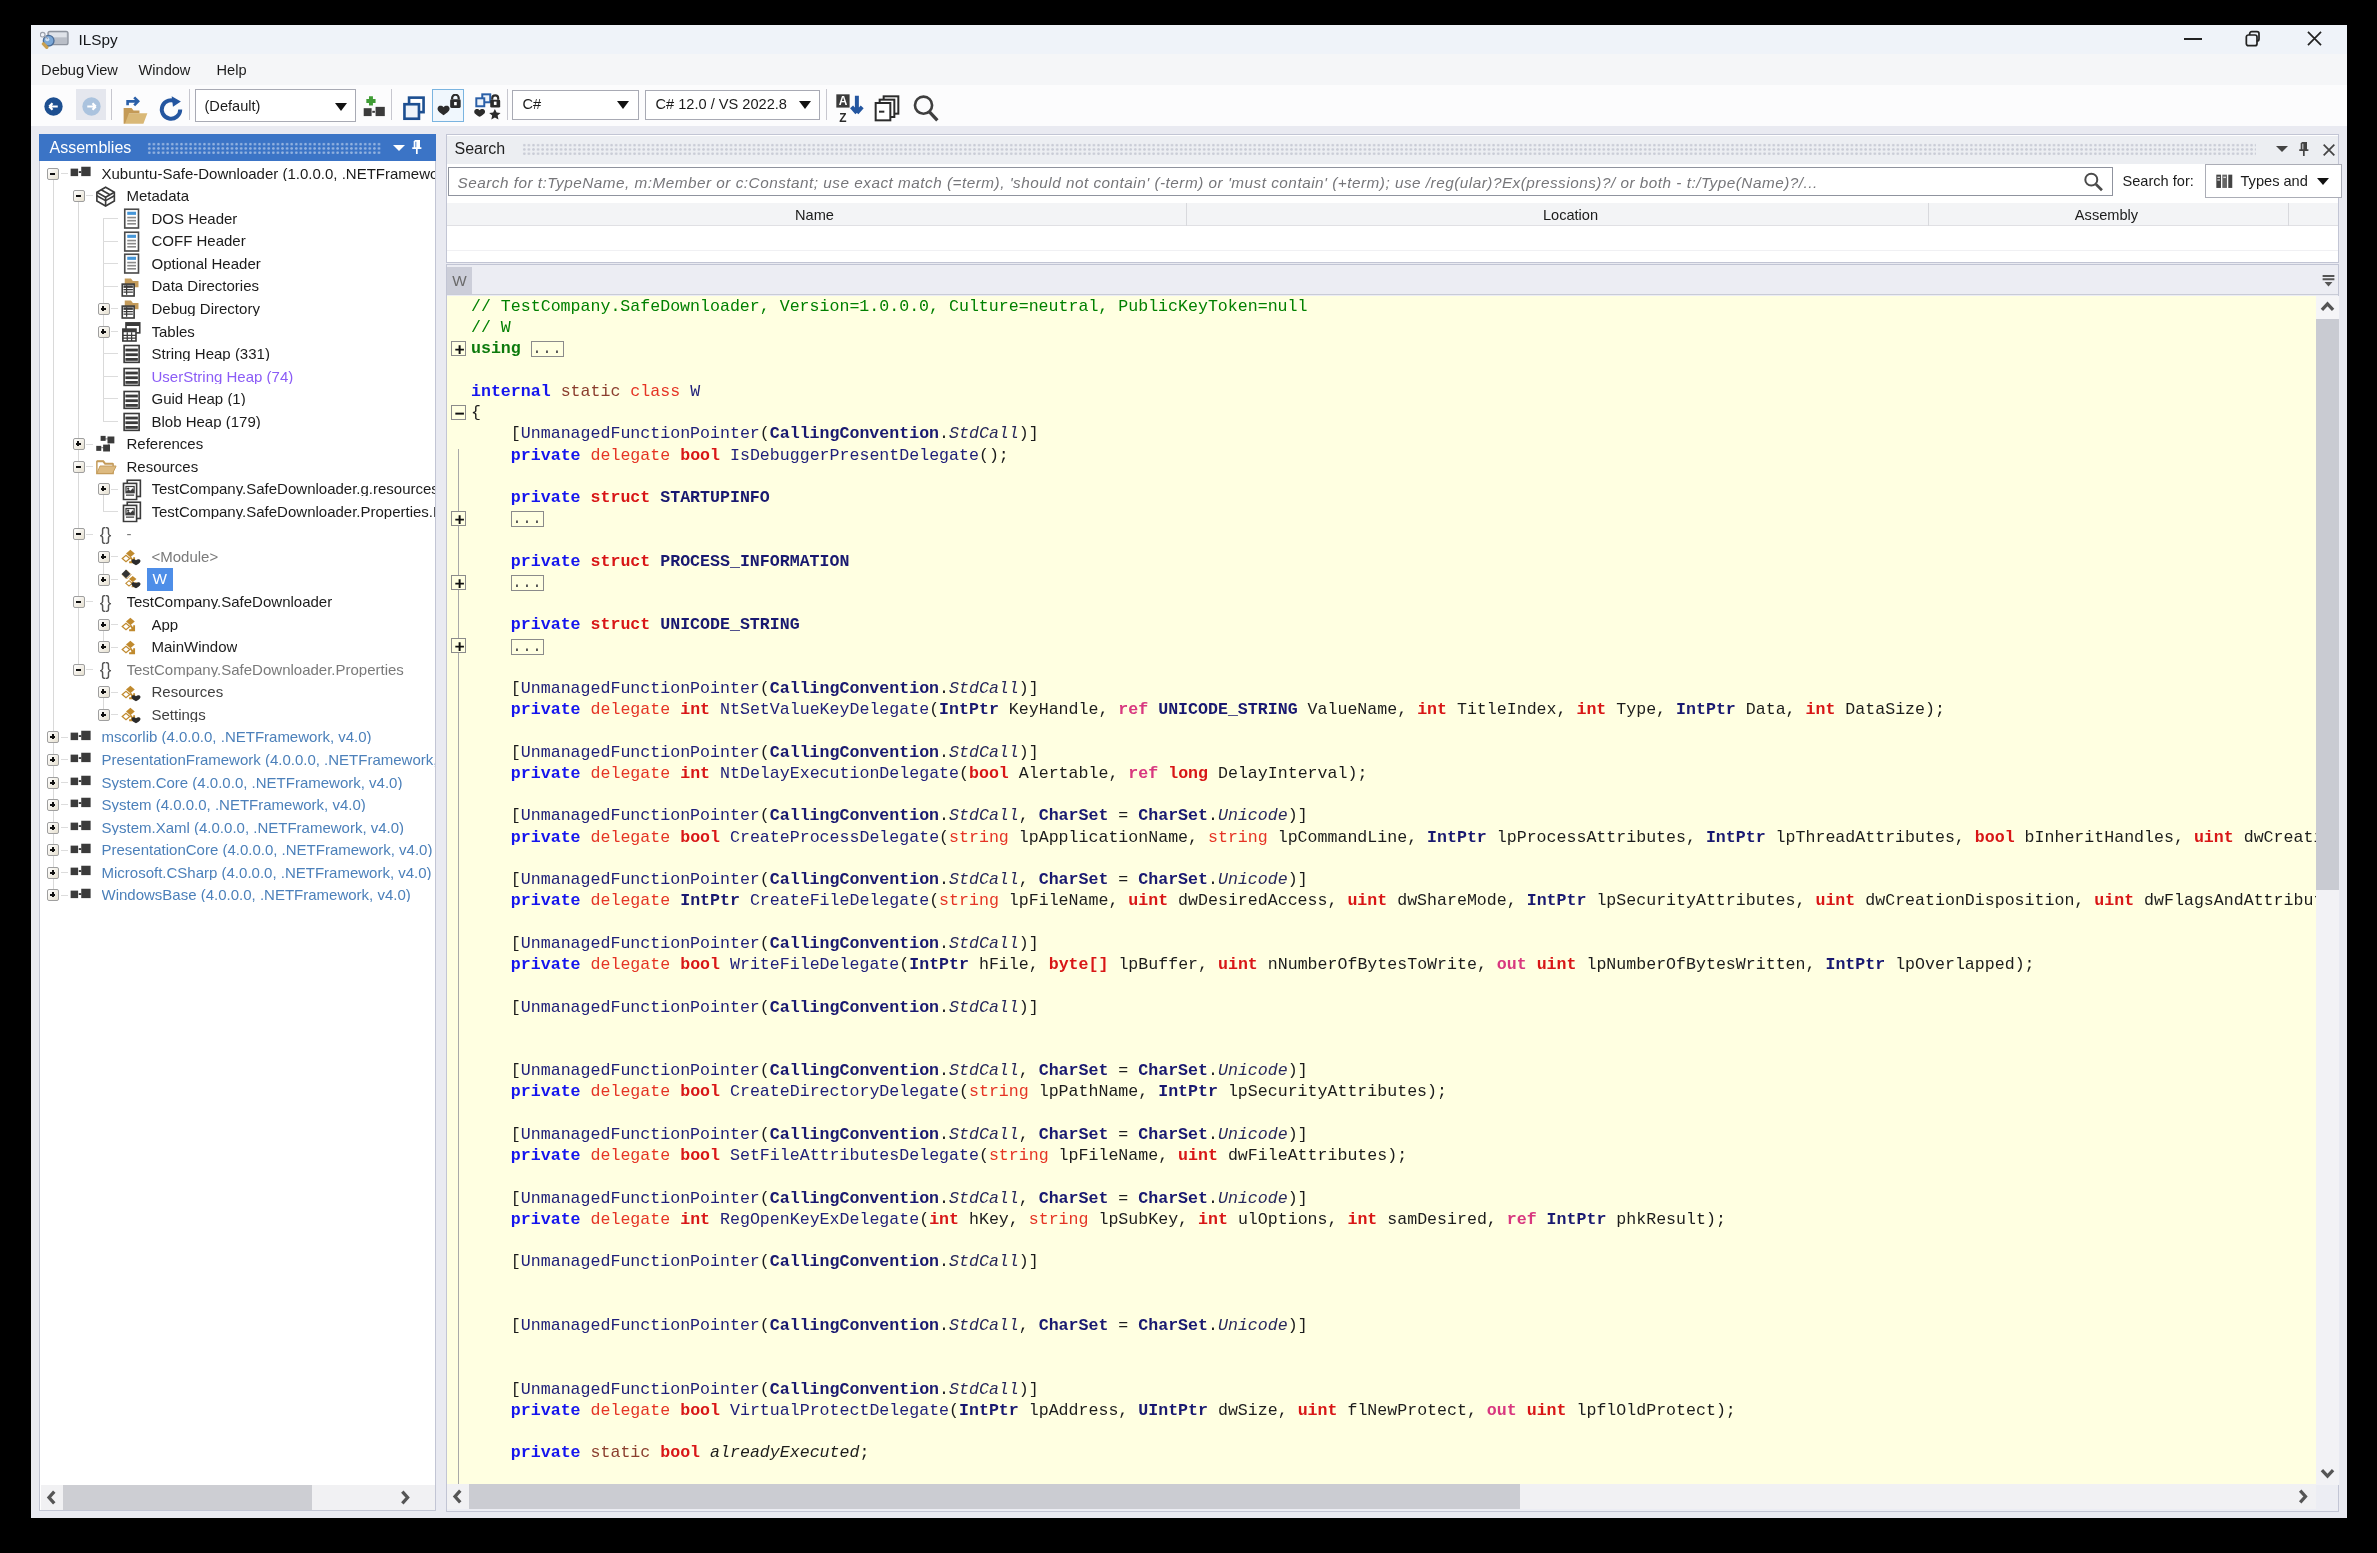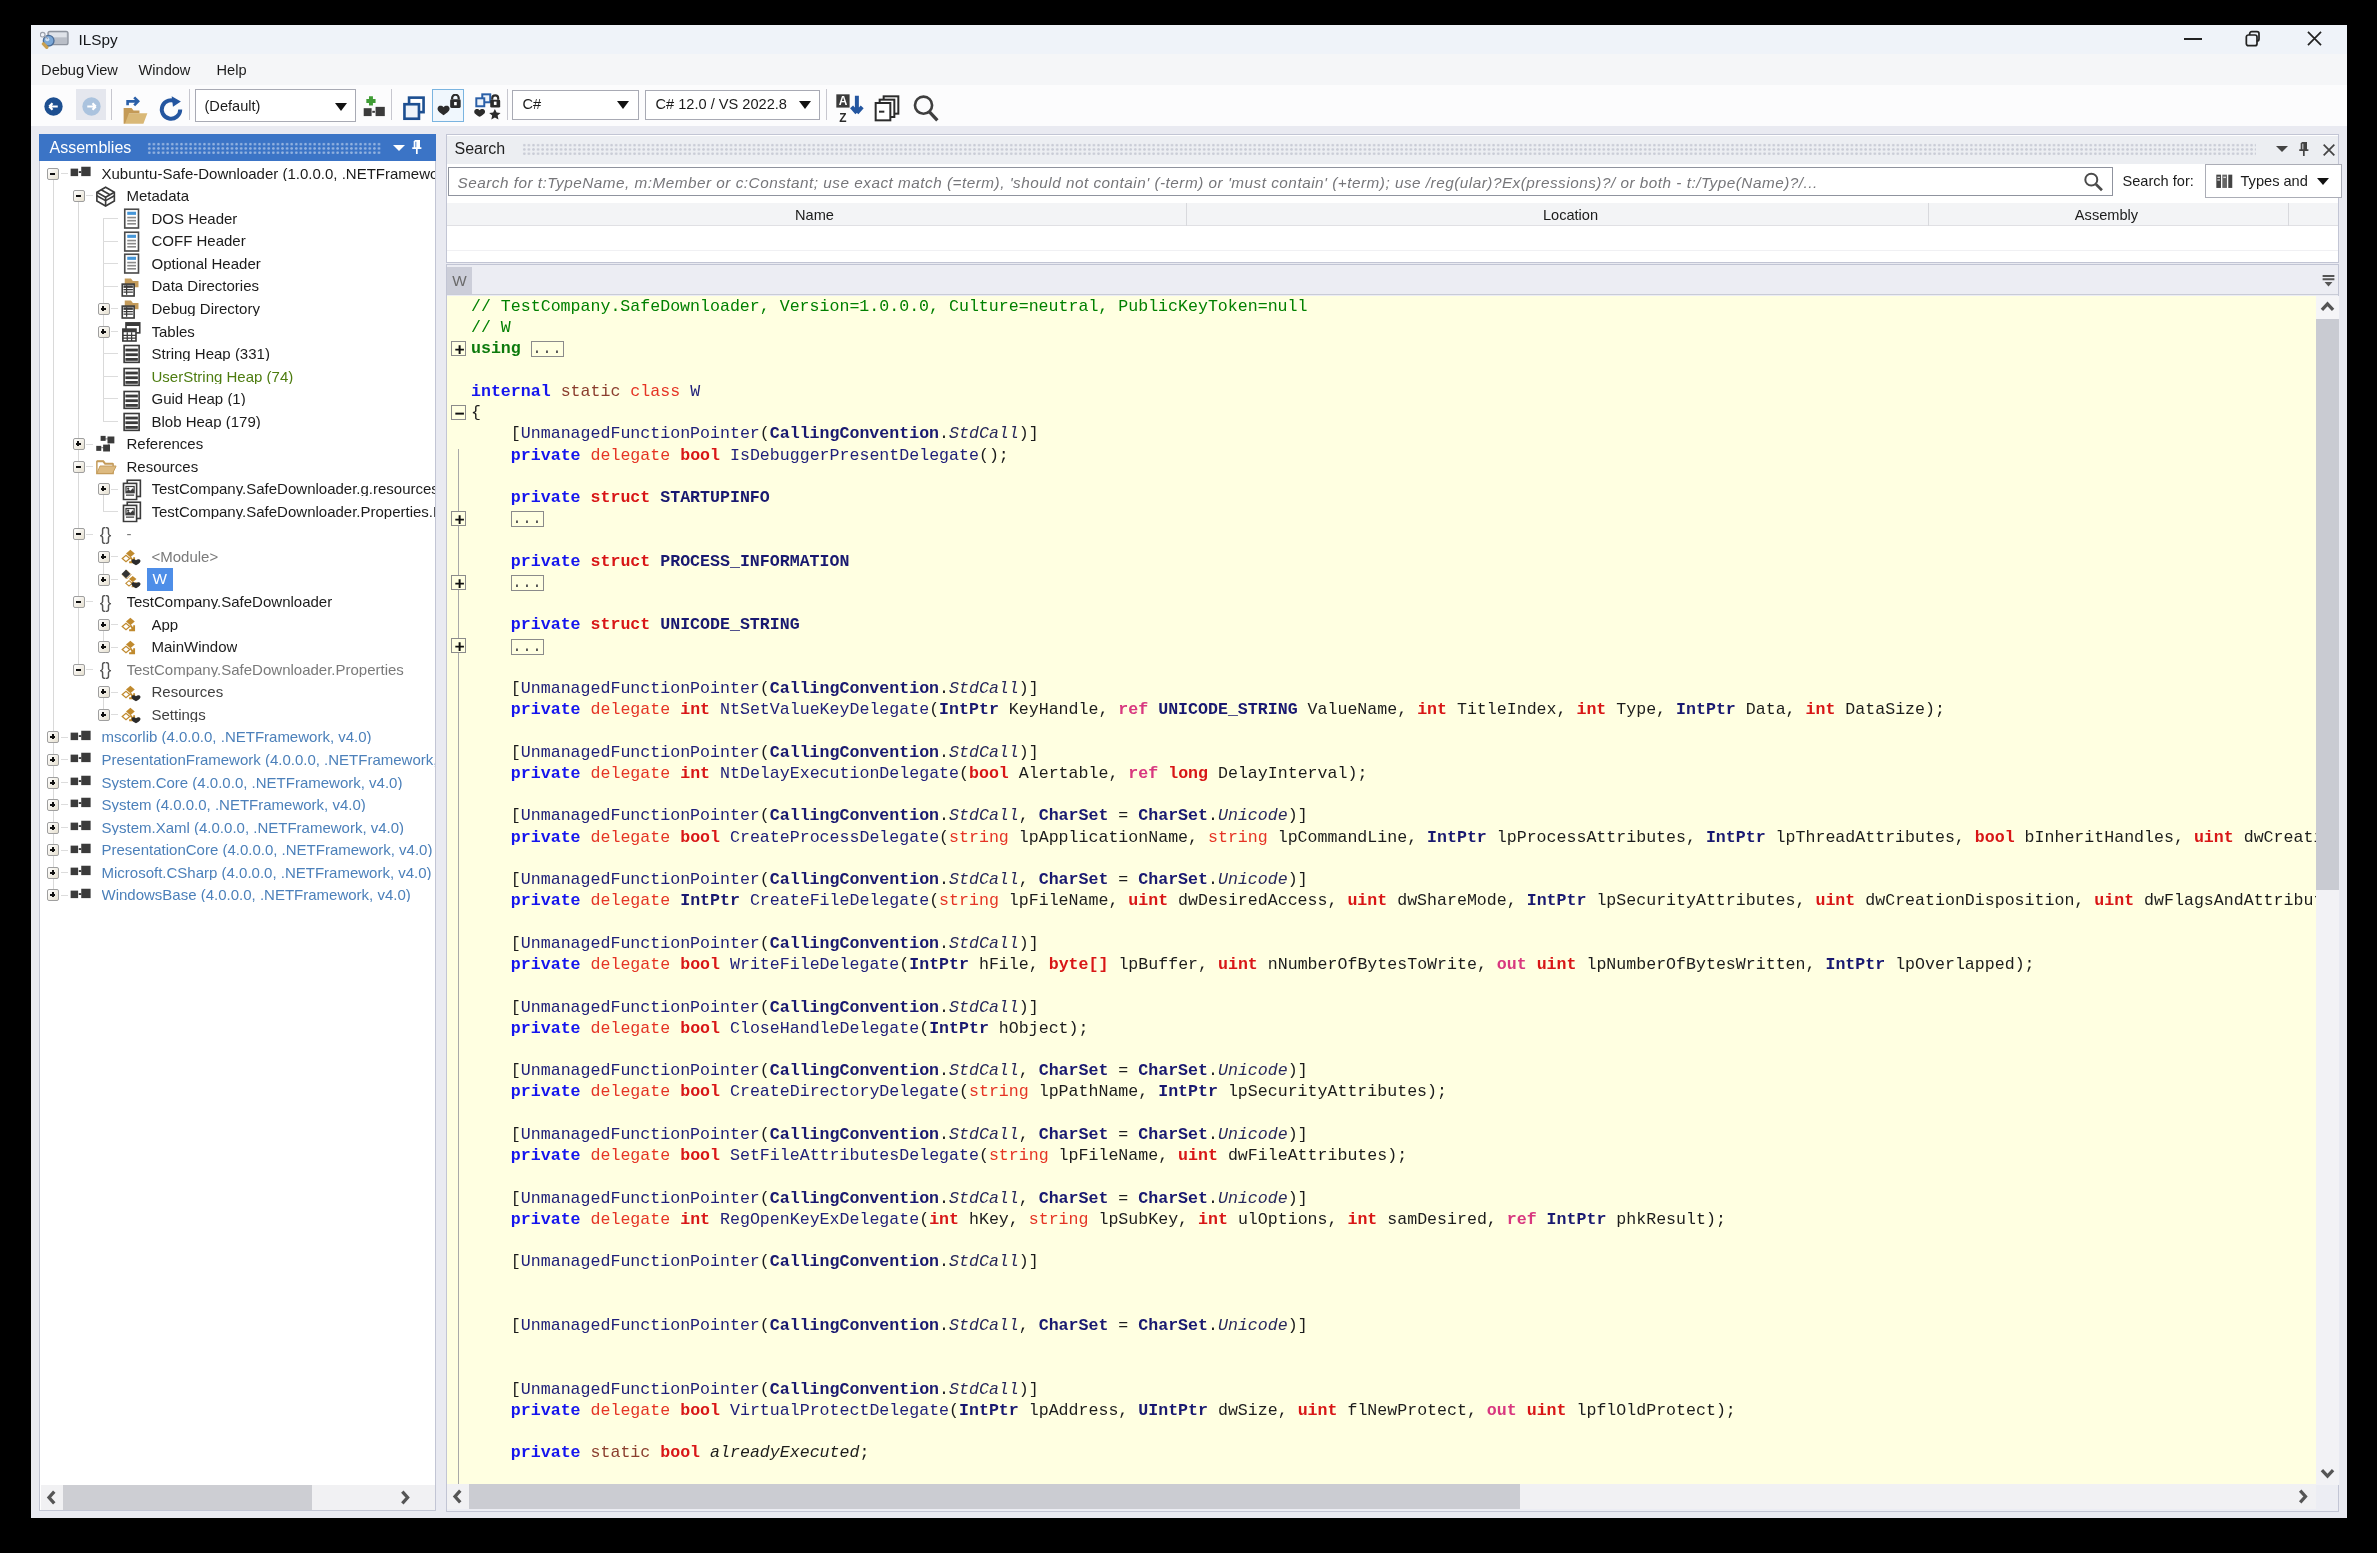--- a/index.html
+++ b/index.html
@@ -231,21 +231,21 @@
         <rect x="7" y="24" width="20" height="4.5" fill="#3b3b3b"></rect>
       </svg></div>
 <div class="ab ui" style="left:121px;top:321px;font-size:15px;color:#1b1b1b;white-space:nowrap;max-width:283px;overflow:hidden">String Heap (331)</div>
 <div class="ab" style="left:72px;top:351px;width:15.3px;height:1.3px;background:#dcdcdc"></div>
 <div class="ab" style="left:90px;top:341px;width:21px;height:21px;transform:scale(0.94);transform-origin:top left"><svg width="22.6" height="22.6" viewBox="0 0 34 34">
         <rect x="5" y="4" width="24" height="27" fill="#fff" stroke="#3b3b3b" stroke-width="2.6"></rect>
         <rect x="7" y="9" width="20" height="4.5" fill="#3b3b3b"></rect>
         <rect x="7" y="16.5" width="20" height="4.5" fill="#3b3b3b"></rect>
         <rect x="7" y="24" width="20" height="4.5" fill="#3b3b3b"></rect>
       </svg></div>
-<div class="ab ui" style="left:121px;top:344px;font-size:15px;color:#4d7c0f;white-space:nowrap;max-width:283px;overflow:hidden">UserString Heap (74)</div>
+<div class="ab ui" style="left:121px;top:344px;font-size:15px;color:#8b5cf6;white-space:nowrap;max-width:283px;overflow:hidden">UserString Heap (74)</div>
 <div class="ab" style="left:72px;top:373px;width:15.3px;height:1.3px;background:#dcdcdc"></div>
 <div class="ab" style="left:90px;top:364px;width:21px;height:21px;transform:scale(0.94);transform-origin:top left"><svg width="22.6" height="22.6" viewBox="0 0 34 34">
         <rect x="5" y="4" width="24" height="27" fill="#fff" stroke="#3b3b3b" stroke-width="2.6"></rect>
         <rect x="7" y="9" width="20" height="4.5" fill="#3b3b3b"></rect>
         <rect x="7" y="16.5" width="20" height="4.5" fill="#3b3b3b"></rect>
         <rect x="7" y="24" width="20" height="4.5" fill="#3b3b3b"></rect>
       </svg></div>
 <div class="ab ui" style="left:121px;top:366px;font-size:15px;color:#1b1b1b;white-space:nowrap;max-width:283px;overflow:hidden">Guid Heap (1)</div>
 <div class="ab" style="left:72px;top:396px;width:15.3px;height:1.3px;background:#dcdcdc"></div>
 <div class="ab" style="left:90px;top:386px;width:21px;height:21px;transform:scale(0.94);transform-origin:top left"><svg width="22.6" height="22.6" viewBox="0 0 34 34">
@@ -568,21 +568,20 @@
 <div class="cl" style="top:403px;text-indent:24.5px"><span style="&quot;white-space:pre&quot;">    </span><i class="kb">private</i> <i class="kr">delegate</i> <i class="kv">int</i> <i class="tn">NtSetValueKeyDelegate</i>(<i class="tb">IntPtr</i> KeyHandle, <i class="kp">ref</i> <i class="tb">UNICODE_STRING</i> ValueName, <i class="kv">int</i> TitleIndex, <i class="kv">int</i> Type, <i class="tb">IntPtr</i> Data, <i class="kv">int</i> DataSize);</div>
 <div class="cl" style="top:446px;text-indent:24.5px"><span style="&quot;white-space:pre&quot;">    </span>[<i class="tn">UnmanagedFunctionPointer</i>(<i class="tb">CallingConvention</i>.<i class="en">StdCall</i>)]</div>
 <div class="cl" style="top:467px;text-indent:24.5px"><span style="&quot;white-space:pre&quot;">    </span><i class="kb">private</i> <i class="kr">delegate</i> <i class="kv">int</i> <i class="tn">NtDelayExecutionDelegate</i>(<i class="kv">bool</i> Alertable, <i class="kp">ref</i> <i class="kv">long</i> DelayInterval);</div>
 <div class="cl" style="top:509px;text-indent:24.5px"><span style="&quot;white-space:pre&quot;">    </span>[<i class="tn">UnmanagedFunctionPointer</i>(<i class="tb">CallingConvention</i>.<i class="en">StdCall</i>, <i class="tb">CharSet</i> = <i class="tb">CharSet</i>.<i class="en">Unicode</i>)]</div>
 <div class="cl" style="top:531px;text-indent:24.5px"><span style="&quot;white-space:pre&quot;">    </span><i class="kb">private</i> <i class="kr">delegate</i> <i class="kv">bool</i> <i class="tn">CreateProcessDelegate</i>(<i class="kr">string</i> lpApplicationName, <i class="kr">string</i> lpCommandLine, <i class="tb">IntPtr</i> lpProcessAttributes, <i class="tb">IntPtr</i> lpThreadAttributes, <i class="kv">bool</i> bInheritHandles, <i class="kv">uint</i> dwCreationFlags,  lpEnvironment,  lpCurrentDirectory);</div>
 <div class="cl" style="top:573px;text-indent:24.5px"><span style="&quot;white-space:pre&quot;">    </span>[<i class="tn">UnmanagedFunctionPointer</i>(<i class="tb">CallingConvention</i>.<i class="en">StdCall</i>, <i class="tb">CharSet</i> = <i class="tb">CharSet</i>.<i class="en">Unicode</i>)]</div>
 <div class="cl" style="top:594px;text-indent:24.5px"><span style="&quot;white-space:pre&quot;">    </span><i class="kb">private</i> <i class="kr">delegate</i> <i class="tb">IntPtr</i> <i class="tn">CreateFileDelegate</i>(<i class="kr">string</i> lpFileName, <i class="kv">uint</i> dwDesiredAccess, <i class="kv">uint</i> dwShareMode, <i class="tb">IntPtr</i> lpSecurityAttributes, <i class="kv">uint</i> dwCreationDisposition, <i class="kv">uint</i> dwFlagsAndAttributes,  hTemplateFile);</div>
 <div class="cl" style="top:637px;text-indent:24.5px"><span style="&quot;white-space:pre&quot;">    </span>[<i class="tn">UnmanagedFunctionPointer</i>(<i class="tb">CallingConvention</i>.<i class="en">StdCall</i>)]</div>
 <div class="cl" style="top:658px;text-indent:24.5px"><span style="&quot;white-space:pre&quot;">    </span><i class="kb">private</i> <i class="kr">delegate</i> <i class="kv">bool</i> <i class="tn">WriteFileDelegate</i>(<i class="tb">IntPtr</i> hFile, <i class="kv">byte[]</i> lpBuffer, <i class="kv">uint</i> nNumberOfBytesToWrite, <i class="kp">out</i> <i class="kv">uint</i> lpNumberOfBytesWritten, <i class="tb">IntPtr</i> lpOverlapped);</div>
 <div class="cl" style="top:701px;text-indent:24.5px"><span style="&quot;white-space:pre&quot;">    </span>[<i class="tn">UnmanagedFunctionPointer</i>(<i class="tb">CallingConvention</i>.<i class="en">StdCall</i>)]</div>
-<div class="cl" style="top:722px;text-indent:24.5px"><span style="&quot;white-space:pre&quot;">    </span><i class="kb">private</i> <i class="kr">delegate</i> <i class="kv">bool</i> <i class="tn">CloseHandleDelegate</i>(<i class="tb">IntPtr</i> hObject);</div>
 <div class="cl" style="top:764px;text-indent:24.5px"><span style="&quot;white-space:pre&quot;">    </span>[<i class="tn">UnmanagedFunctionPointer</i>(<i class="tb">CallingConvention</i>.<i class="en">StdCall</i>, <i class="tb">CharSet</i> = <i class="tb">CharSet</i>.<i class="en">Unicode</i>)]</div>
 <div class="cl" style="top:785px;text-indent:24.5px"><span style="&quot;white-space:pre&quot;">    </span><i class="kb">private</i> <i class="kr">delegate</i> <i class="kv">bool</i> <i class="tn">CreateDirectoryDelegate</i>(<i class="kr">string</i> lpPathName, <i class="tb">IntPtr</i> lpSecurityAttributes);</div>
 <div class="cl" style="top:828px;text-indent:24.5px"><span style="&quot;white-space:pre&quot;">    </span>[<i class="tn">UnmanagedFunctionPointer</i>(<i class="tb">CallingConvention</i>.<i class="en">StdCall</i>, <i class="tb">CharSet</i> = <i class="tb">CharSet</i>.<i class="en">Unicode</i>)]</div>
 <div class="cl" style="top:849px;text-indent:24.5px"><span style="&quot;white-space:pre&quot;">    </span><i class="kb">private</i> <i class="kr">delegate</i> <i class="kv">bool</i> <i class="tn">SetFileAttributesDelegate</i>(<i class="kr">string</i> lpFileName, <i class="kv">uint</i> dwFileAttributes);</div>
 <div class="cl" style="top:892px;text-indent:24.5px"><span style="&quot;white-space:pre&quot;">    </span>[<i class="tn">UnmanagedFunctionPointer</i>(<i class="tb">CallingConvention</i>.<i class="en">StdCall</i>, <i class="tb">CharSet</i> = <i class="tb">CharSet</i>.<i class="en">Unicode</i>)]</div>
 <div class="cl" style="top:913px;text-indent:24.5px"><span style="&quot;white-space:pre&quot;">    </span><i class="kb">private</i> <i class="kr">delegate</i> <i class="kv">int</i> <i class="tn">RegOpenKeyExDelegate</i>(<i class="kv">int</i> hKey, <i class="kr">string</i> lpSubKey, <i class="kv">int</i> ulOptions, <i class="kv">int</i> samDesired, <i class="kp">ref</i> <i class="tb">IntPtr</i> phkResult);</div>
 <div class="cl" style="top:955px;text-indent:24.5px"><span style="&quot;white-space:pre&quot;">    </span>[<i class="tn">UnmanagedFunctionPointer</i>(<i class="tb">CallingConvention</i>.<i class="en">StdCall</i>)]</div>
 <div class="cl" style="top:1019px;text-indent:24.5px"><span style="&quot;white-space:pre&quot;">    </span>[<i class="tn">UnmanagedFunctionPointer</i>(<i class="tb">CallingConvention</i>.<i class="en">StdCall</i>, <i class="tb">CharSet</i> = <i class="tb">CharSet</i>.<i class="en">Unicode</i>)]</div>
 <div class="cl" style="top:1083px;text-indent:24.5px"><span style="&quot;white-space:pre&quot;">    </span>[<i class="tn">UnmanagedFunctionPointer</i>(<i class="tb">CallingConvention</i>.<i class="en">StdCall</i>)]</div>
 <div class="cl" style="top:1104px;text-indent:24.5px"><span style="&quot;white-space:pre&quot;">    </span><i class="kb">private</i> <i class="kr">delegate</i> <i class="kv">bool</i> <i class="tn">VirtualProtectDelegate</i>(<i class="tb">IntPtr</i> lpAddress, <i class="tb">UIntPtr</i> dwSize, <i class="kv">uint</i> flNewProtect, <i class="kp">out</i> <i class="kv">uint</i> lpflOldProtect);</div>

